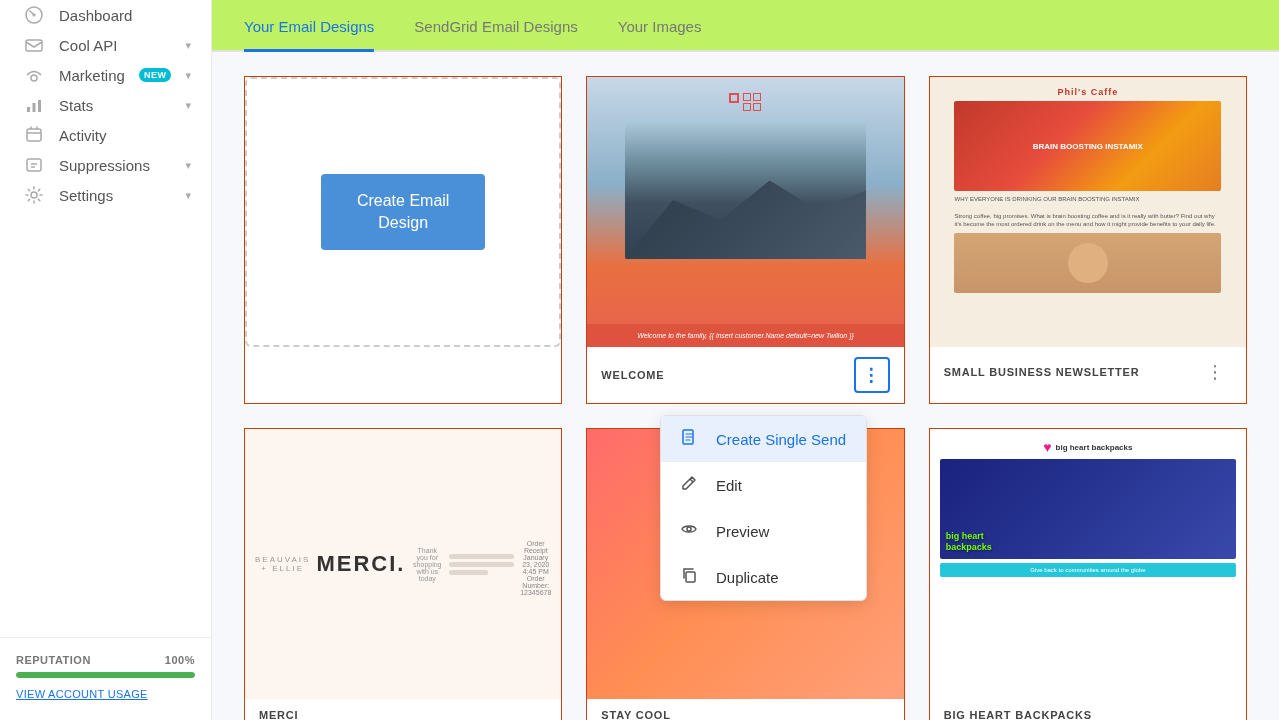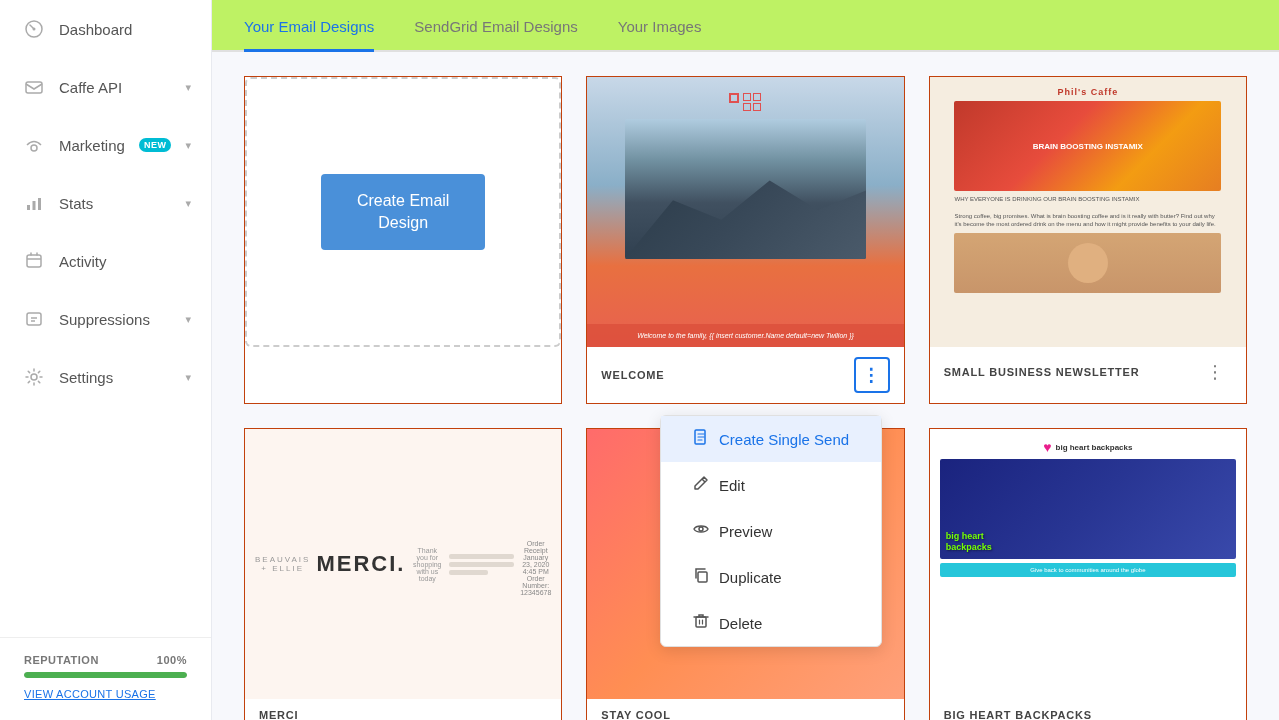--- a/index.html
+++ b/index.html
@@ -13,21 +13,21 @@
       border-right: 1px solid #e8eaf0;
       display: flex;
       flex-direction: column;
       padding-top: 0;
       height: 720px;
       overflow: hidden;
     }
     .sidebar-item {
       display: flex;
       align-items: center;
-      padding: 18px 20px;
+      padding: 4px 20px;
       cursor: pointer;
       color: #555;
       font-size: 15px;
       font-weight: 500;
       gap: 14px;
       border-left: 3px solid transparent;
     }
     .sidebar-item.active { color: #1a73e8; border-left: 3px solid #1a73e8; }
     .sidebar-item .icon { width: 22px; height: 22px; display: flex; align-items: center; justify-content: center; flex-shrink: 0; }
     .sidebar-item .label { flex: 1; }
@@ -36,21 +36,21 @@
       background: #00bcd4;
       color: #fff;
       font-size: 9px;
       font-weight: 700;
       padding: 2px 5px;
       border-radius: 10px;
       letter-spacing: 0.5px;
     }
     .reputation-section {
       margin-top: auto;
-      padding: 16px 24px 20px;
+      padding: 16px 16px 20px;
       border-top: 1px solid #eee;
     }
     .rep-header { display: flex; justify-content: space-between; font-size: 11px; font-weight: 700; color: #777; letter-spacing: 0.5px; margin-bottom: 6px; }
     .rep-bar { height: 6px; background: #e0e0e0; border-radius: 3px; overflow: hidden; }
     .rep-bar-fill { height: 100%; background: #4caf50; border-radius: 3px; }
     .view-usage { margin-top: 10px; font-size: 11px; color: #1a73e8; text-decoration: underline; cursor: pointer; letter-spacing: 0.3px; }
 
     
     .main {
       flex: 1;
@@ -167,22 +167,22 @@
       border-radius: 6px;
       box-shadow: 0 4px 16px rgba(0,0,0,0.12);
       z-index: 100;
       min-width: 200px;
       top: 415px;
       left: 660px;
     }
     .dropdown-item {
       display: flex;
       align-items: center;
-      gap: 10px;
-      padding: 13px 32px;
+      gap: 19px;
+      padding: 13px 20px;
       font-size: 15px;
       color: #333;
       cursor: pointer;
     }
     .dropdown-item.highlighted {
       background: #e8f0fe;
       color: #1a73e8;
     }
     .dropdown-item .menu-icon { font-size: 16px; color: #555; }
     .dropdown-item.highlighted .menu-icon { color: #1a73e8; }
@@ -359,21 +359,21 @@
     <span class="label">Dashboard</span>
   </div>
 
   <div class="sidebar-item">
     <span class="icon">
       <svg width="20" height="20" viewBox="0 0 20 20" fill="none">
         <rect x="2" y="5" width="16" height="11" rx="2" stroke="#aaa" stroke-width="1.5" fill="none"></rect>
         <path d="M2 7l8 5 8-5" stroke="#aaa" stroke-width="1.5"></path>
       </svg>
     </span>
-    <span class="label">Caffe API</span>
+    <span class="label">Cool API</span>
     <span class="arrow">▾</span>
   </div>
 
   <div class="sidebar-item">
     <span class="icon">
       <svg width="20" height="20" viewBox="0 0 20 20" fill="none">
         <path d="M3 10 Q10 3 17 10" stroke="#aaa" stroke-width="1.5" fill="none"></path>
         <circle cx="10" cy="13" r="3" stroke="#aaa" stroke-width="1.5" fill="none"></circle>
       </svg>
     </span>
@@ -590,23 +590,13 @@
   </div>
   <div class="dropdown-item">
     <span class="menu-icon">
       <svg width="16" height="16" viewBox="0 0 16 16" fill="none">
         <rect x="5" y="5" width="9" height="10" rx="1" stroke="#555" stroke-width="1.5" fill="none"></rect>
         <path d="M3 11 L3 2 L12 2" stroke="#555" stroke-width="1.5" stroke-linecap="round" fill="none"></path>
       </svg>
     </span>
     <span>Duplicate</span>
   </div>
-  <div class="dropdown-item">
-    <span class="menu-icon">
-      <svg width="16" height="16" viewBox="0 0 16 16" fill="none">
-        <rect x="3" y="4" width="10" height="10" rx="1" stroke="#555" stroke-width="1.5" fill="none"></rect>
-        <path d="M1 4 H15 M6 4 V2 H10 V4" stroke="#555" stroke-width="1.5" stroke-linecap="round" fill="none"></path>
-        <path d="M6.5 7 V11 M9.5 7 V11" stroke="#555" stroke-width="1.2" stroke-linecap="round"></path>
-      </svg>
-    </span>
-    <span>Delete</span>
-  </div>
 </div>
 
 </body></html>

